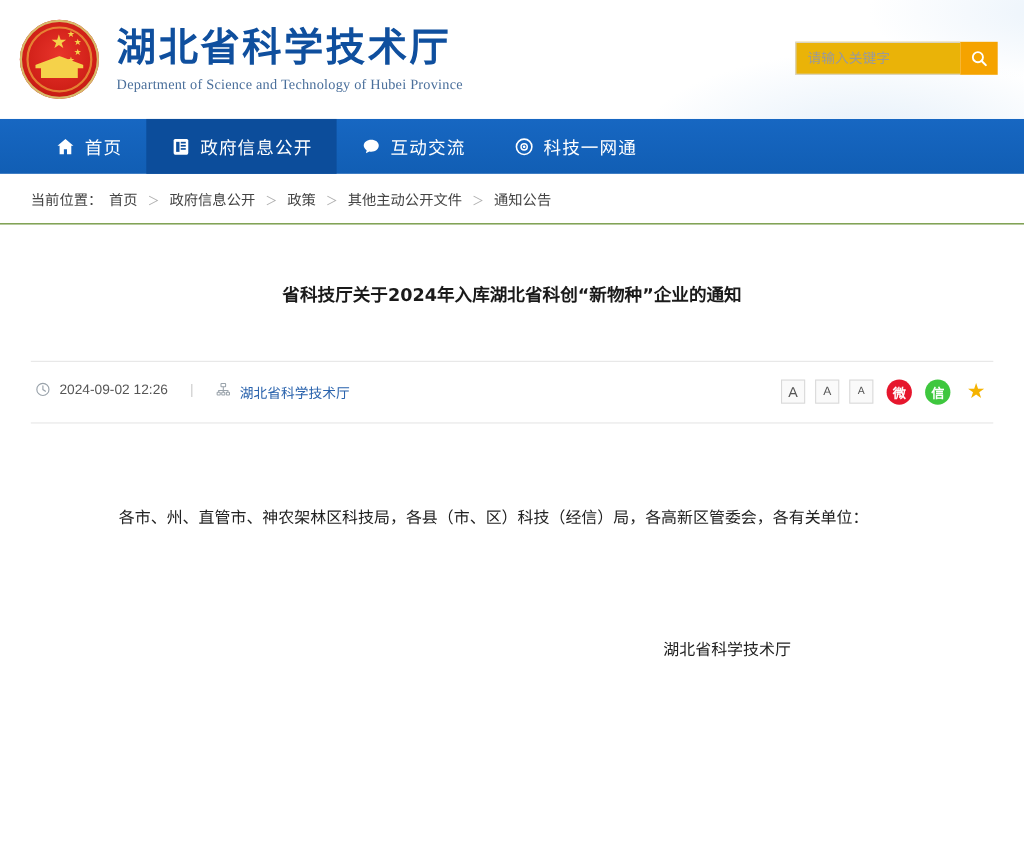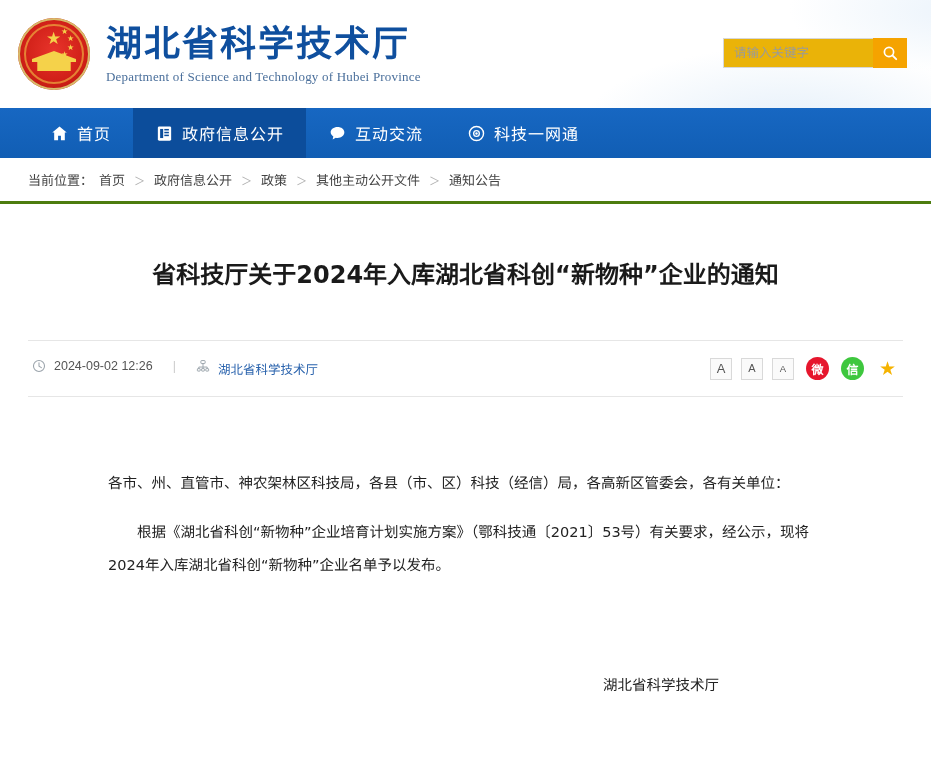--- a/index.html
+++ b/index.html
@@ -131,37 +131,37 @@
     letter-spacing: 1px;
     cursor: pointer;
     white-space: nowrap;
   }
   .nav-item.active { background: #0c4d9b; }
   .nav-item svg { display: block; flex: 0 0 auto; }
 
   
   .crumb-bar {
     height: 46px;
-    border-bottom: 3px solid #4d7c0f;
+    border-bottom: 1px solid #4d7c0f;
     display: flex;
     align-items: center;
     padding: 0 28px;
     font-size: 13px;
     color: #555;
   }
   .crumb-label { color: #444; margin-right: 6px; }
   .crumb-link { color: #444; cursor: pointer; }
   .crumb-sep { color: #b0b0b0; margin: 0 9px; font-size: 11px; }
   .crumb-current { color: #444; }
 
   
   .article { padding: 0 28px; }
   .doc-title {
     text-align: center;
-    font-size: 24px;
+    font-size: 16px;
     color: #1a1a1a;
     font-weight: bold;
     line-height: 1.6;
     padding: 52px 40px 46px;
     font-family: "DejaVu Sans", "Liberation Sans", sans-serif;
   }
   .meta-bar {
     border-top: 1px solid #e6e6e6;
     height: 56px;
     display: flex;
@@ -333,18 +333,17 @@
       <div class="font-btn sz-s">A</div>
       <div class="share-icon share-weibo">微</div>
       <div class="share-icon share-wechat">信</div>
       <div class="share-icon share-fav">★</div>
     </div>
   </div>
   <div class="meta-rule"></div>
 
   <div class="doc-body">
     <p>各市、州、直管市、神农架林区科技局，各县（市、区）科技（经信）局，各高新区管委会，各有关单位：</p>
-    <p class="indent">根据《湖北省科创“新物种”企业培育计划实施方案》（鄂科技通〔2021〕53号）有关要求，经公示，现将2024年入库湖北省科创“新物种”企业名单予以发布。</p>
     <div class="signature">
       <div>湖北省科学技术厅</div>
     </div>
   </div>
 </div>
 
 </body></html>

